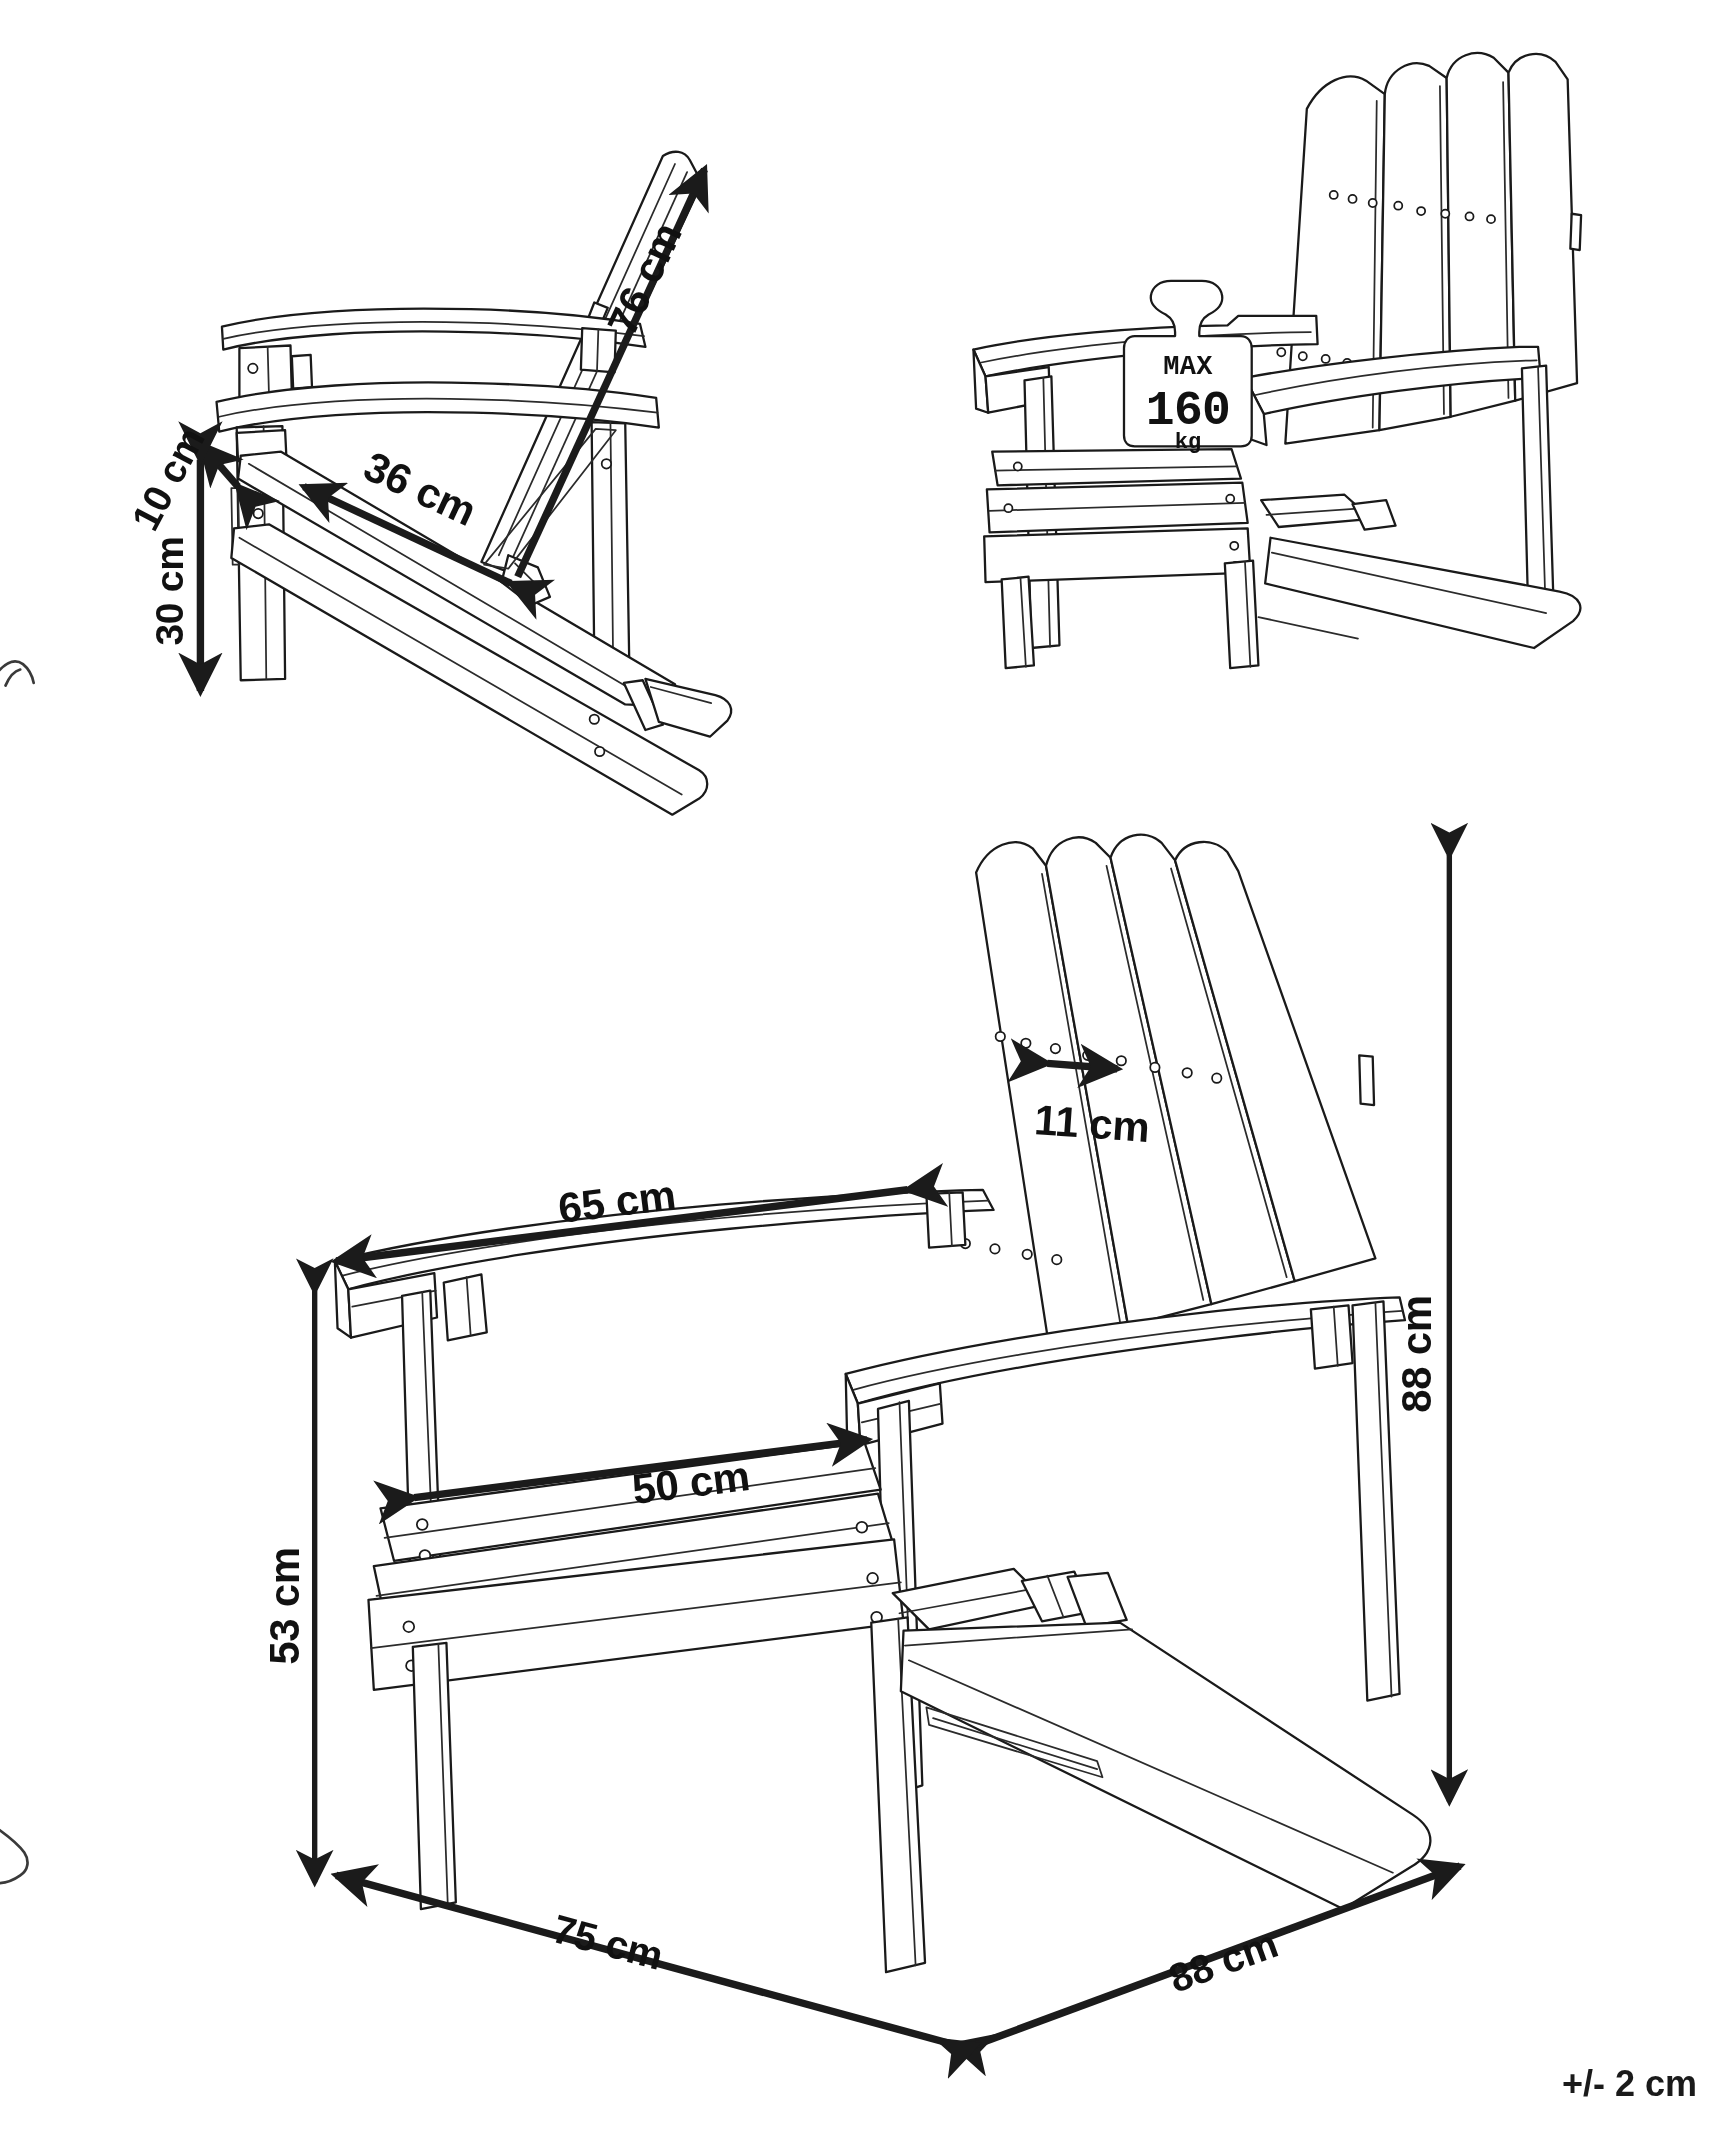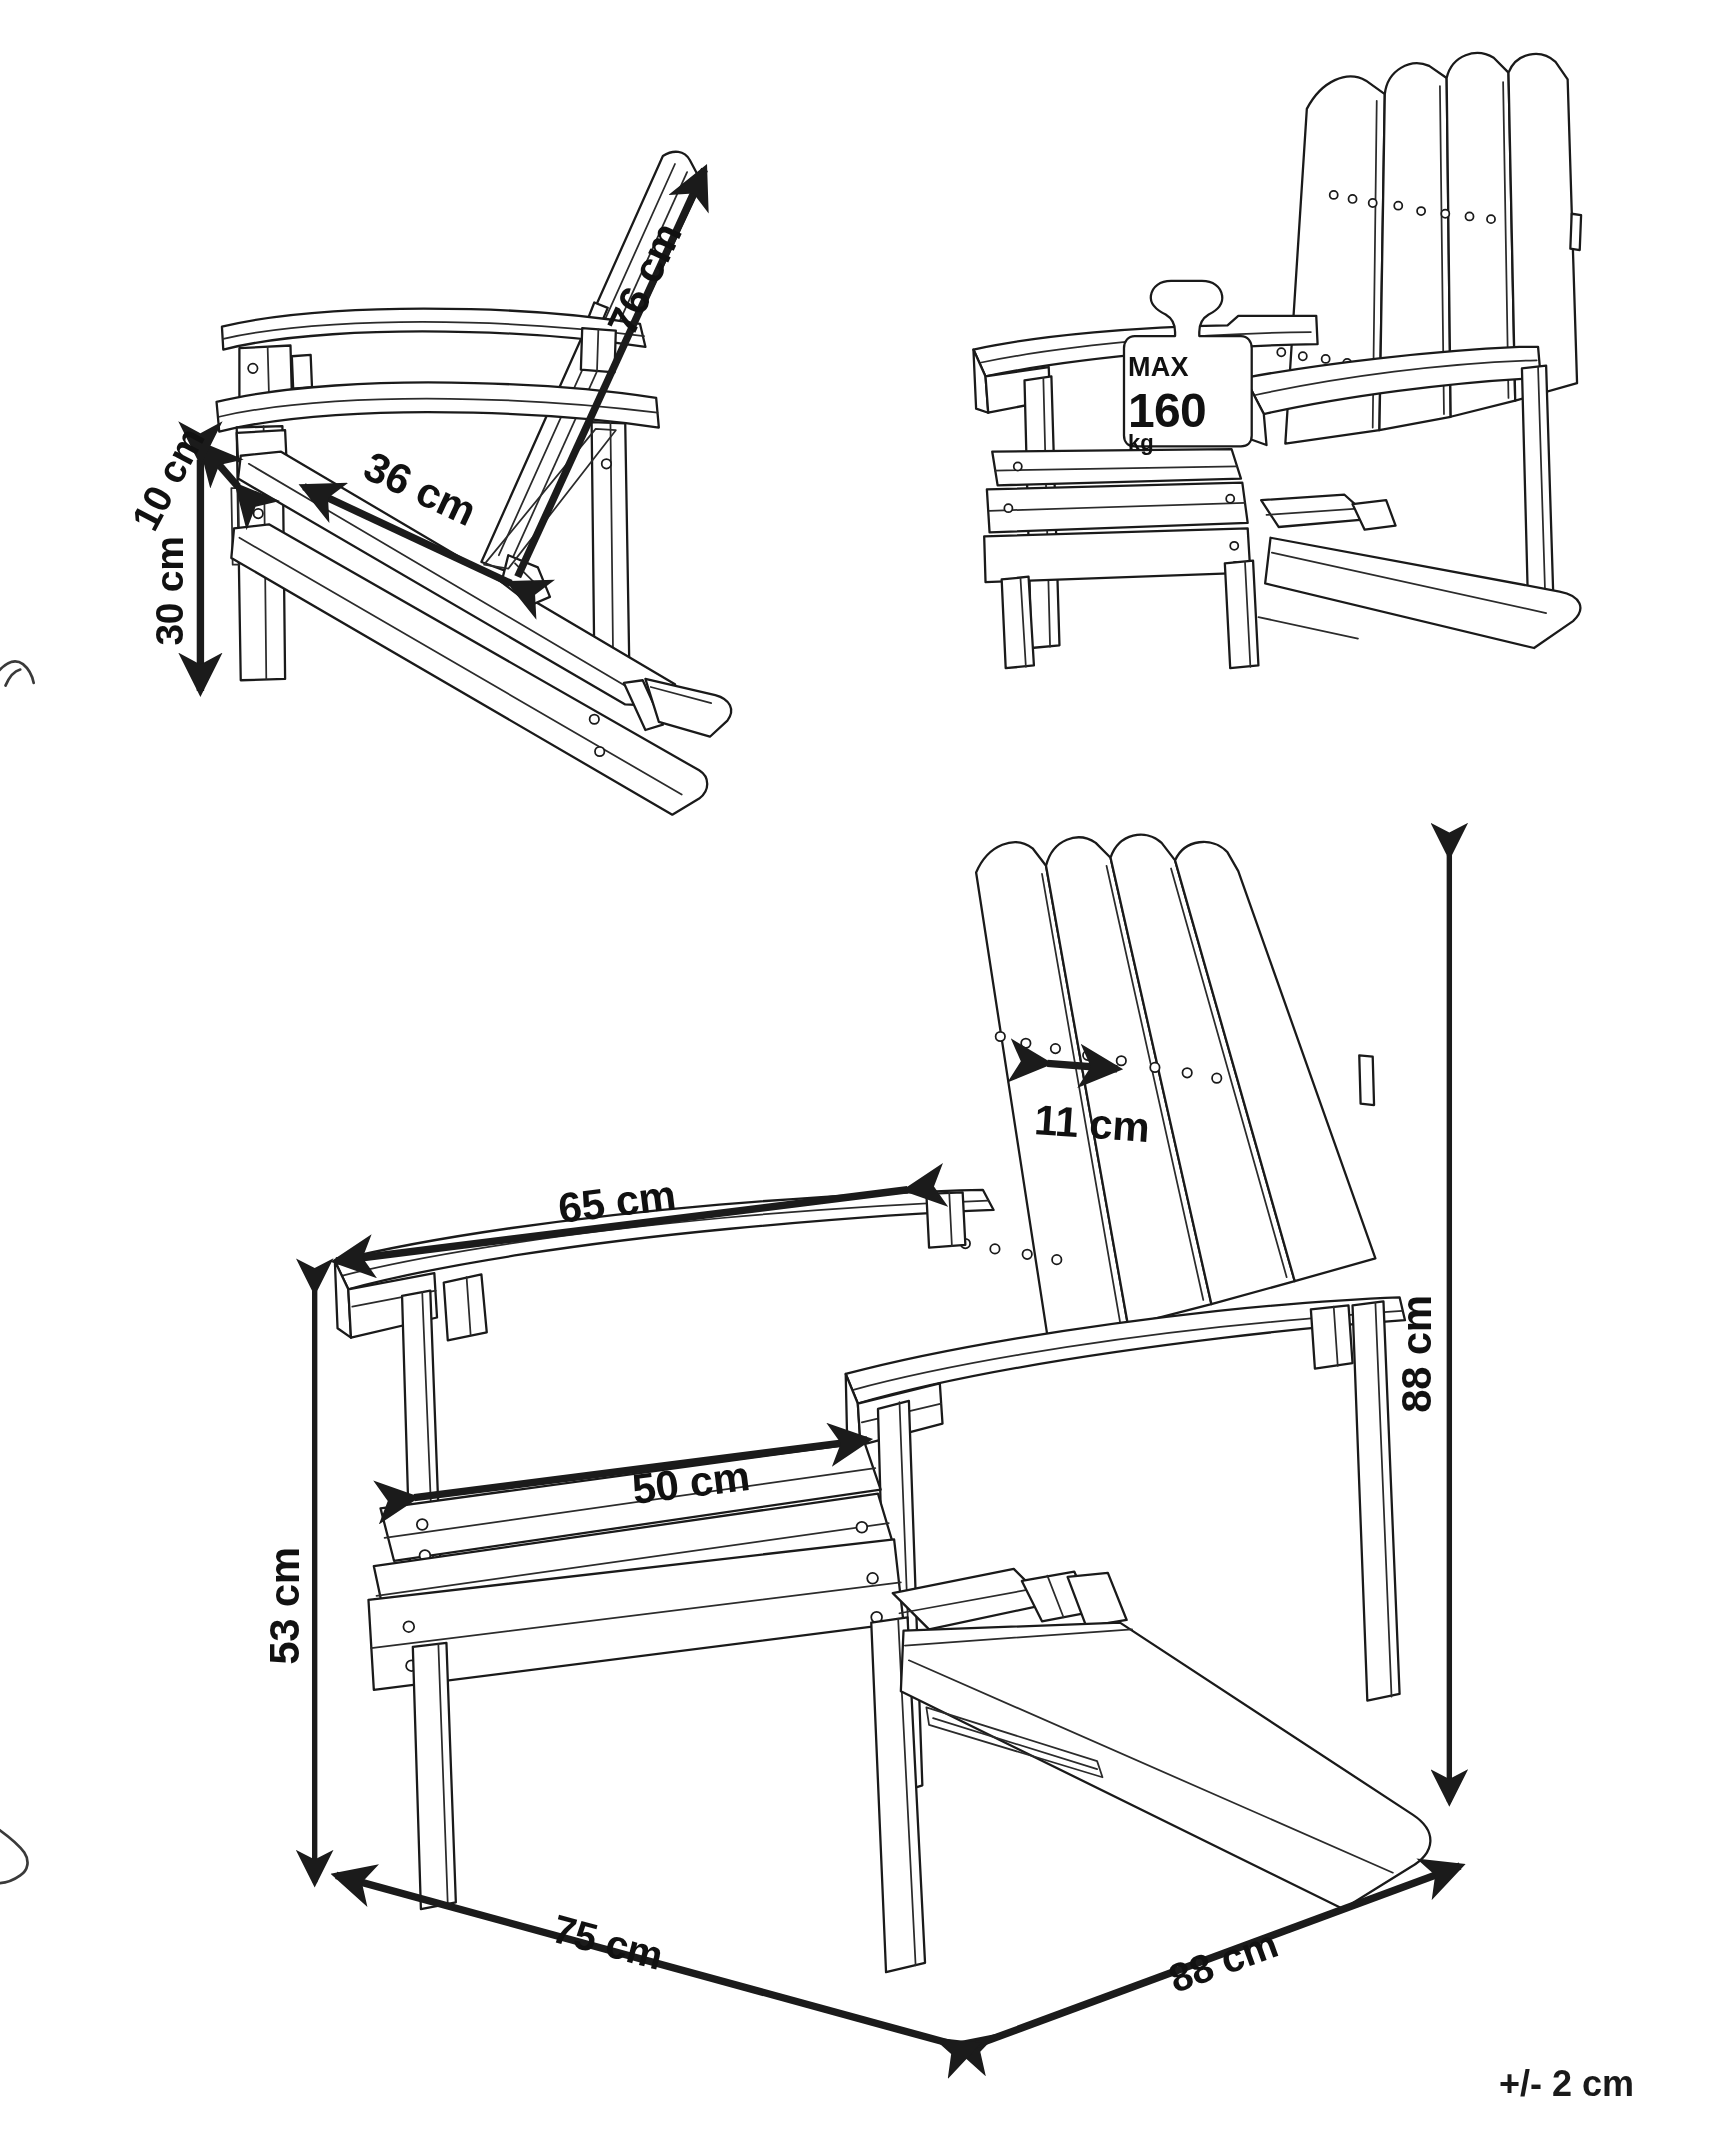--- a/index.html
+++ b/index.html
@@ -74,22 +74,22 @@
     font-weight: bold;
     color: #111111;
     white-space: nowrap;
     line-height: 1;
     letter-spacing: -0.3px;
     transform-origin: 50% 50%;
     user-select: none;
   }
   .weight-badge {
     position: absolute;
-    text-align: left;
-    font-family: Liberation Sans, sans-serif;
+    text-align: center;
+    font-family: Liberation Mono, monospace;
     font-weight: bold;
     color: #111111;
     line-height: 0.92;
     user-select: none;
   }
   .weight-badge .wb-max { font-size: 27px; letter-spacing: 0.3px; }
   .weight-badge .wb-num { font-size: 48px; letter-spacing: -0.7px; margin-top: 9px; }
   .weight-badge .wb-unit { font-size: 22px; }
   .tolerance {
     position: absolute;
@@ -379,16 +379,16 @@
   <div class="dlabel" style="left:691px; top:1483px; font-size:42px; transform: translate(-50%,-50%) rotate(-7deg);">50 cm</div>
 
   <div class="dlabel" style="left:285px; top:1606px; font-size:42px; transform: translate(-50%,-50%) rotate(-90deg);">53 cm</div>
 
   <div class="dlabel" style="left:1417px; top:1354px; font-size:42px; transform: translate(-50%,-50%) rotate(-90deg);">88 cm</div>
 
   <div class="dlabel" style="left:608px; top:1942px; font-size:40px; transform: translate(-50%,-50%) rotate(15deg);">75 cm</div>
 
   <div class="dlabel" style="left:1223px; top:1961px; font-size:40px; transform: translate(-50%,-50%) rotate(-20deg);">88 cm</div>
 
-  <div class="tolerance" style="left:1499px; top:2063px;">+/- 2 cm</div>
+  <div class="tolerance" style="left:1562px; top:2063px;">+/- 2 cm</div>
 
 </div>
 
 
 </body></html>

